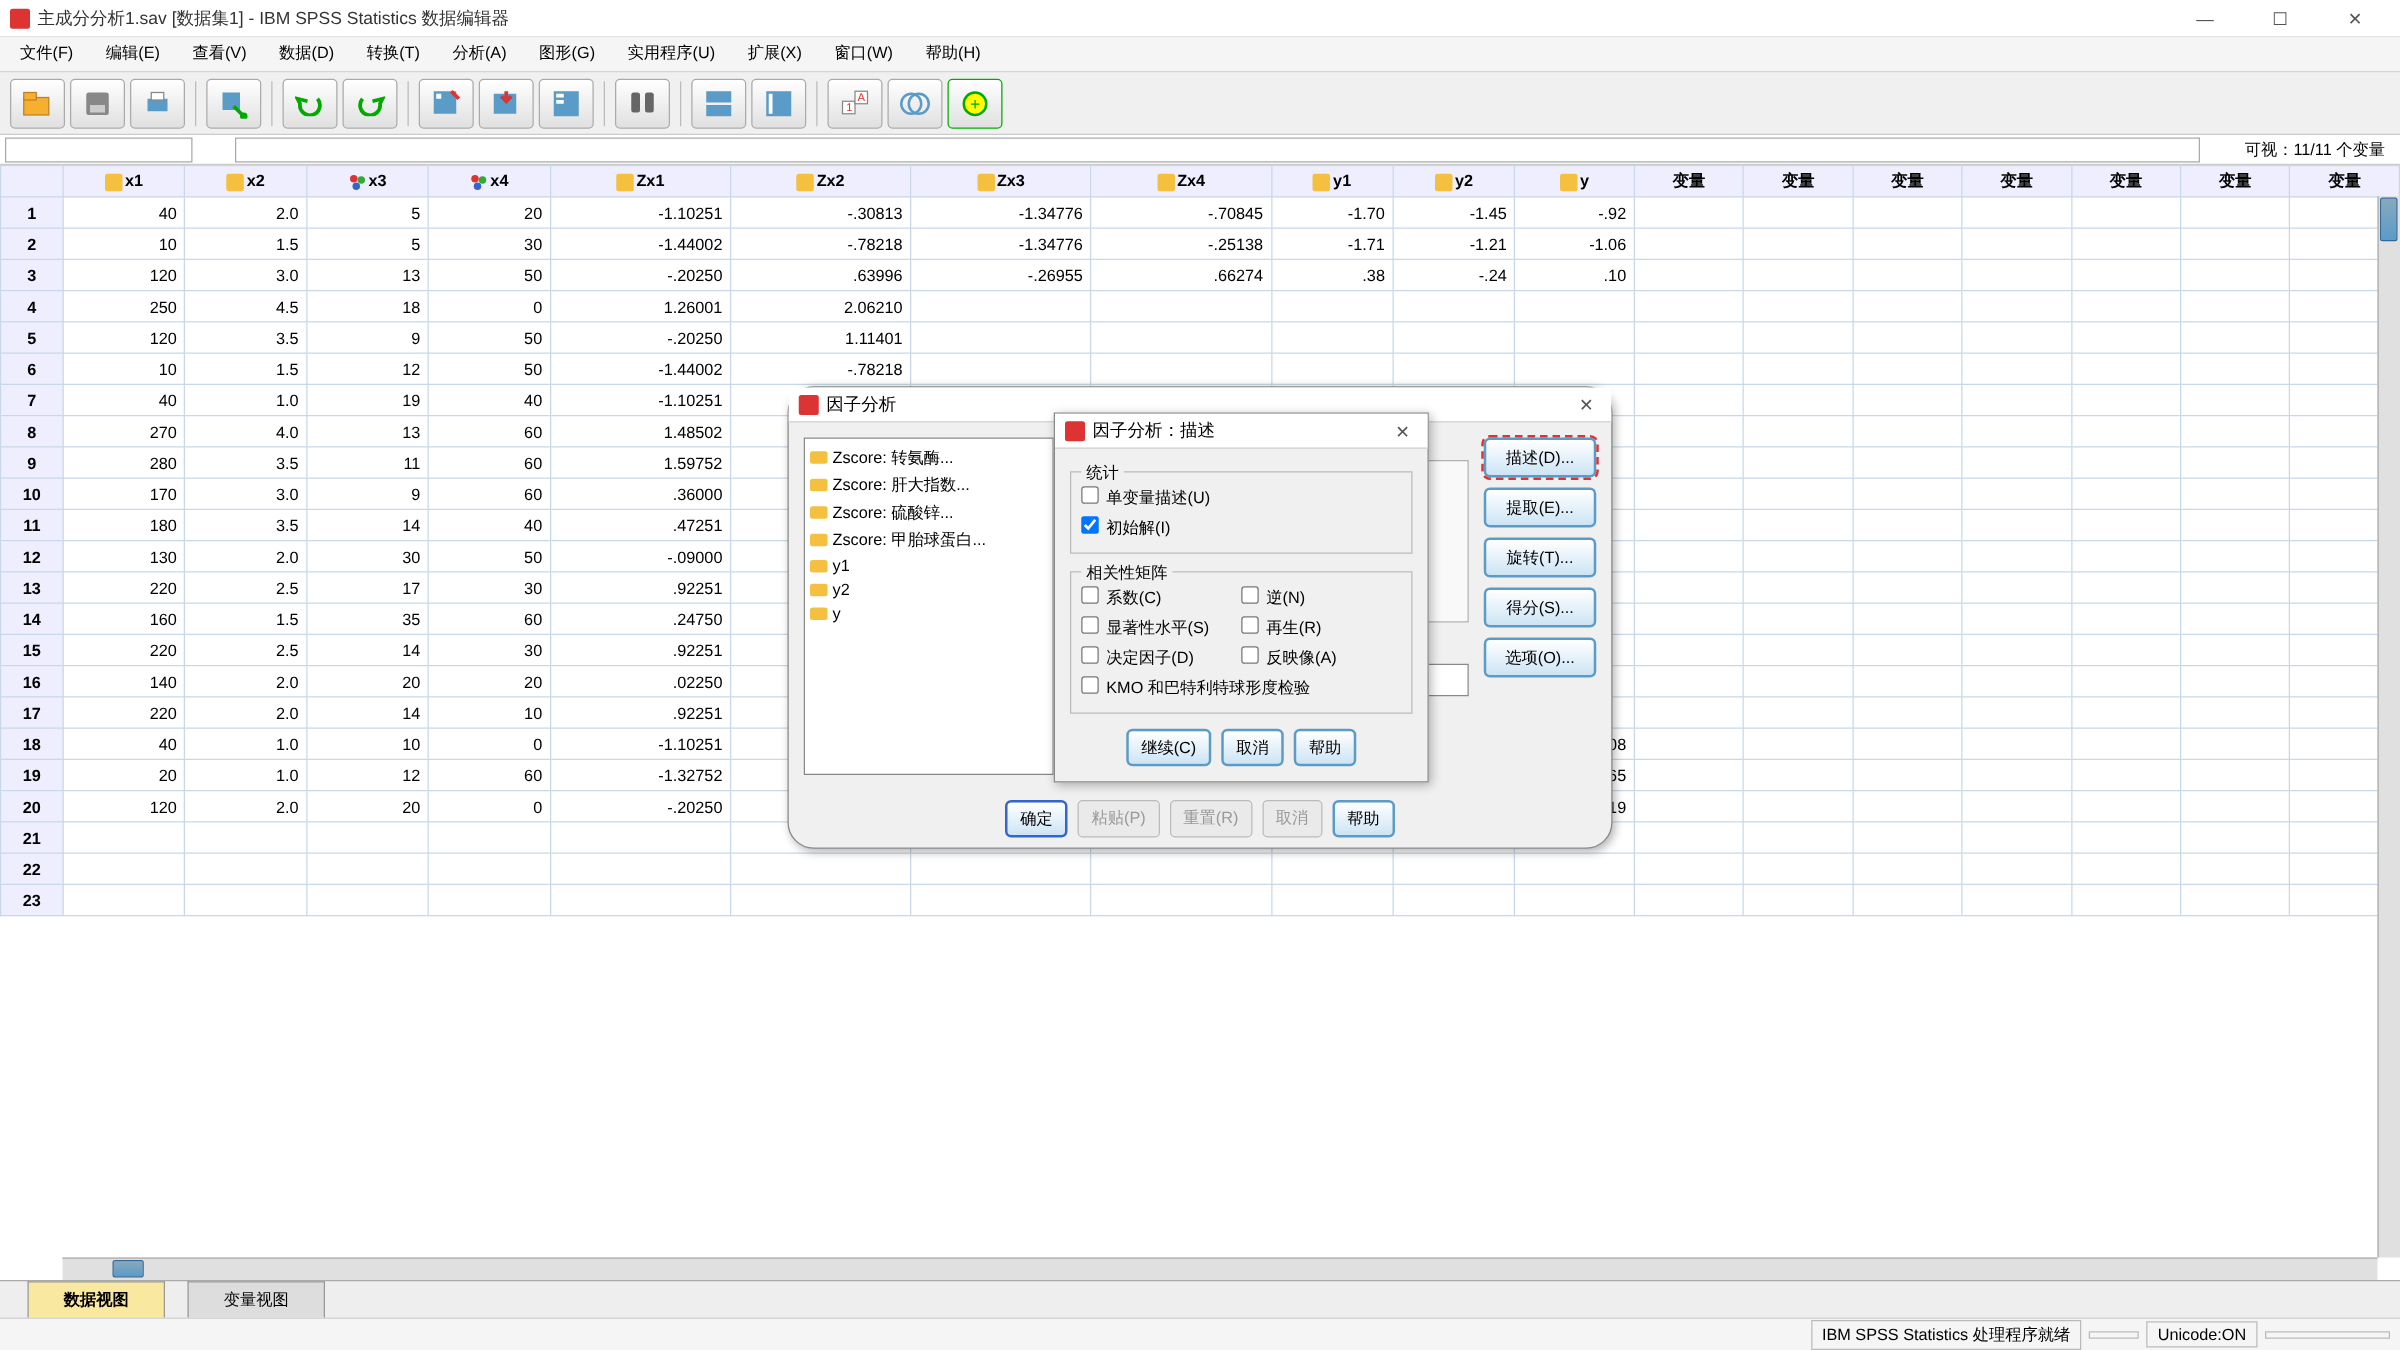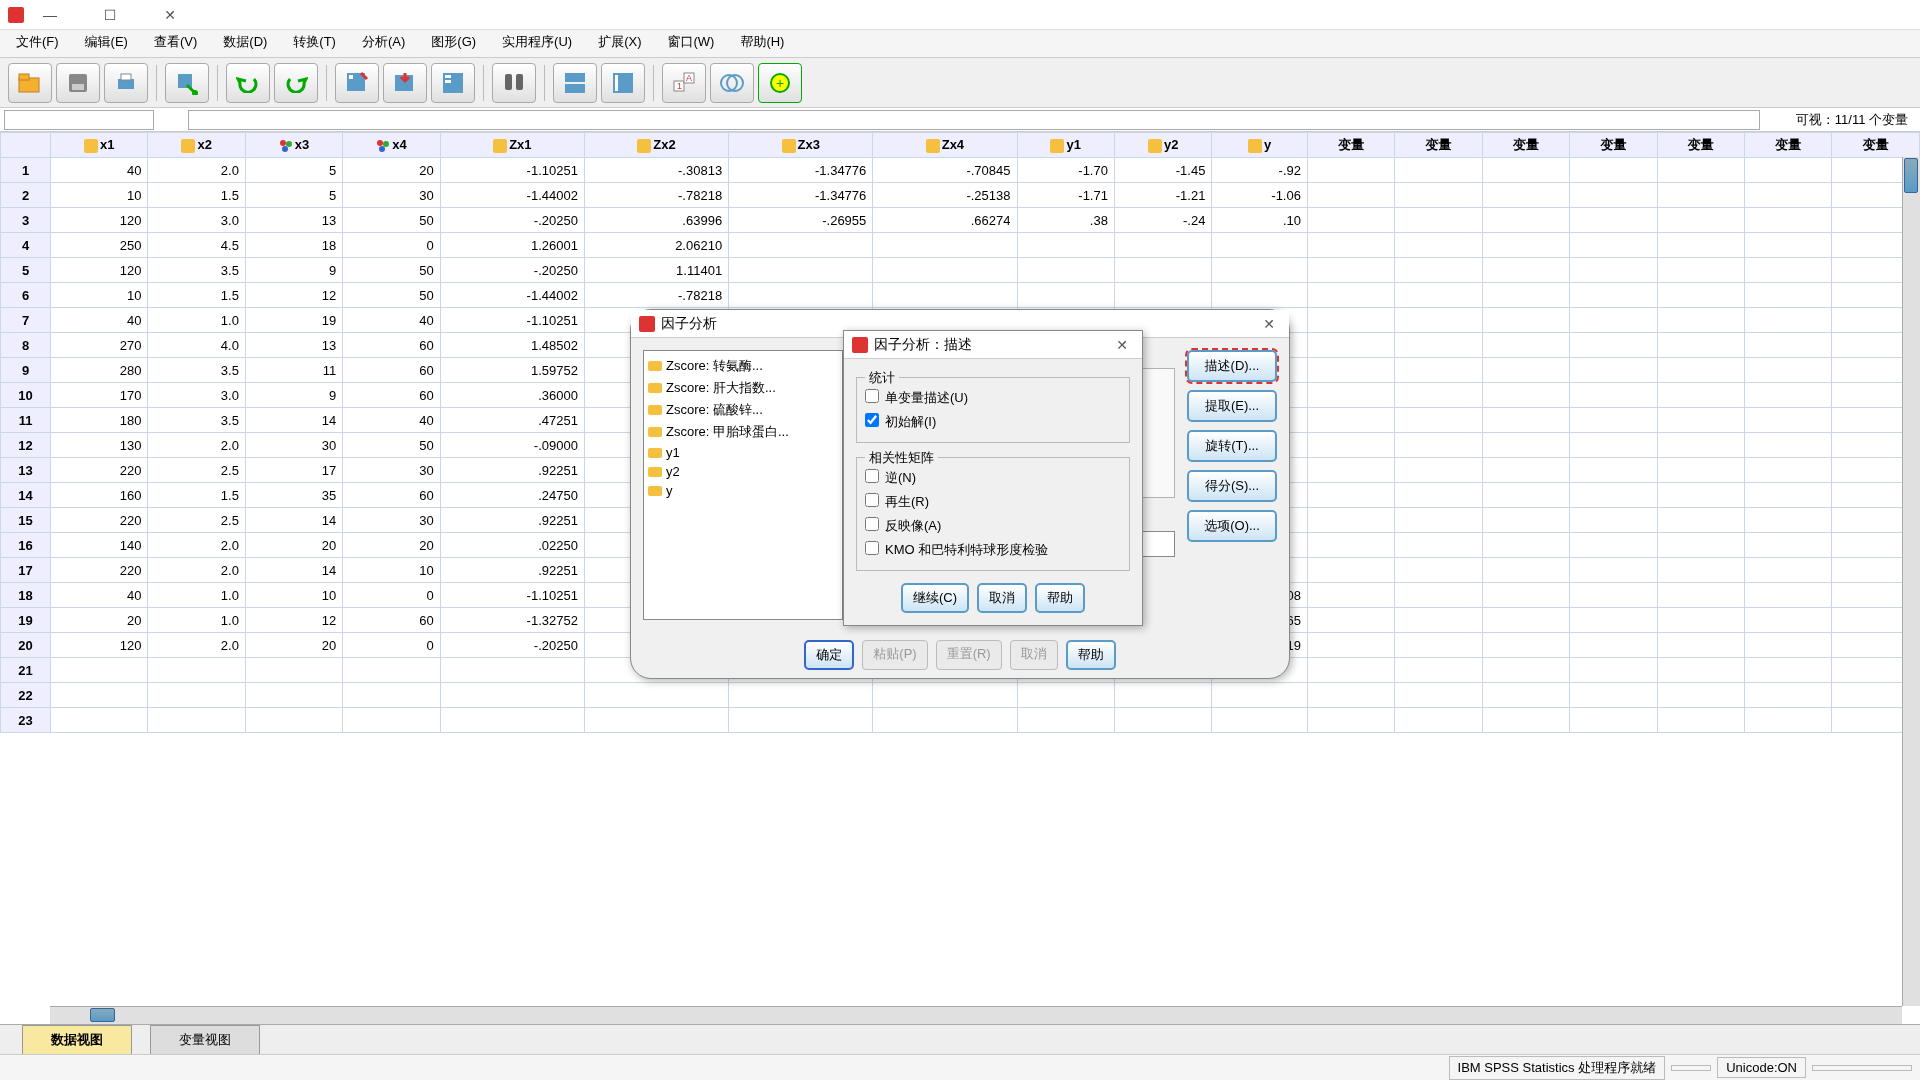--- a/index.html
+++ b/index.html
@@ -58,20 +58,21 @@
   .group { border: 1px solid #bbb; padding: 8px; margin-top: 6px; position: relative; }
   .grouptitle { position: absolute; top: -9px; left: 8px; background: #f0f0f0; padding: 0 4px; font-size: 13px; }
   .chk { display: flex; gap: 6px; padding: 3px 0; font-size: 13px; }
   .chk input { width: 14px; height: 14px; }
 </style>
 </head>
 <body>
 
 <div class="titlebar">
   <div class="icon"></div>
+  <div class="title">主成分分析1.sav [数据集1] - IBM SPSS Statistics 数据编辑器</div>
   <div class="winbtns">
     <div class="winbtn">—</div>
     <div class="winbtn">☐</div>
     <div class="winbtn">✕</div>
   </div>
 </div>
 
 <div class="menubar" id="menubar">
     <div class="menuitem">文件(F)</div>
     <div class="menuitem">编辑(E)</div>
@@ -848,20 +849,34 @@
           <input type="checkbox" checked="" style="">
           <span>初始解(I)</span>
         </label>
     </div>
     <div class="group" style="margin-top:14px;">
       <div class="grouptitle">相关性矩阵</div>
       <div style="display:flex;">
         <div style="flex:1;">
           <label class="chk">
               <input type="checkbox" style="">
+              <span>系数(C)</span>
+            </label>
+          <label class="chk">
+              <input type="checkbox" style="">
+              <span>显著性水平(S)</span>
+            </label>
+          <label class="chk">
+              <input type="checkbox" style="">
+              <span>决定因子(D)</span>
+            </label>
+        </div>
+        <div style="flex:1;">
+          <label class="chk">
+              <input type="checkbox" style="">
               <span>逆(N)</span>
             </label>
           <label class="chk">
               <input type="checkbox" style="">
               <span>再生(R)</span>
             </label>
           <label class="chk">
               <input type="checkbox" style="">
               <span>反映像(A)</span>
             </label>

